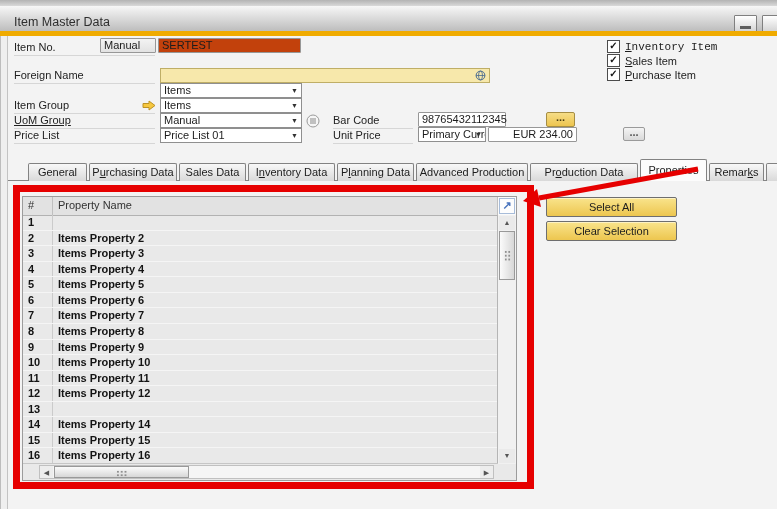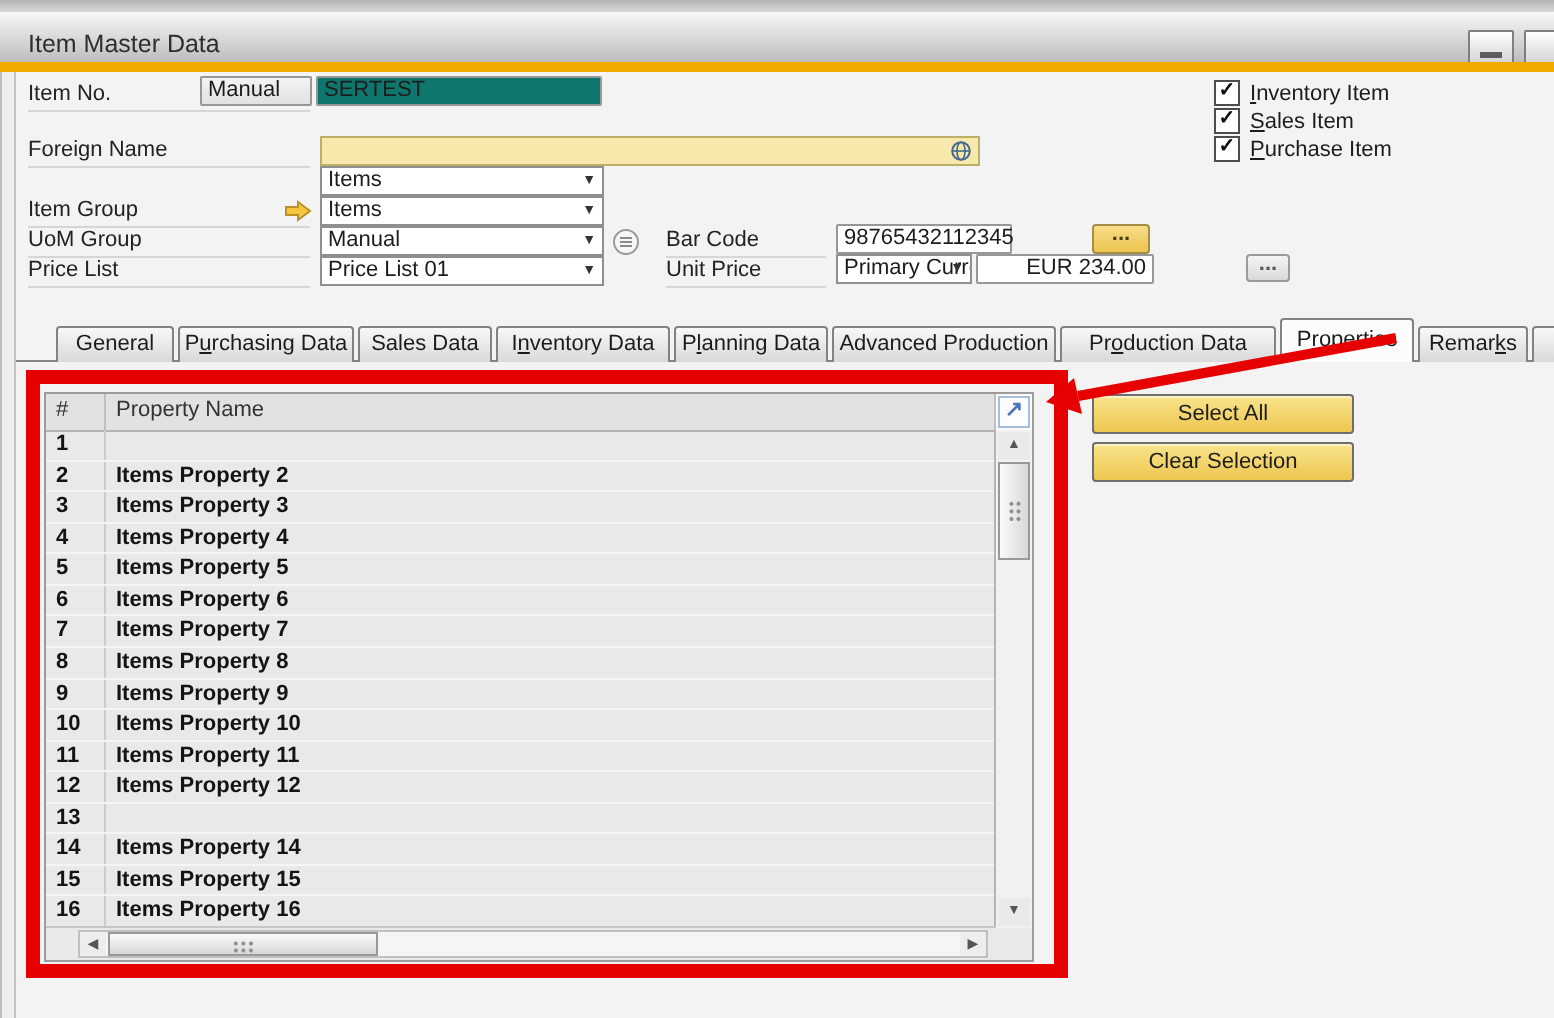--- a/index.html
+++ b/index.html
@@ -13,21 +13,21 @@
   .winbtn{top:9px;width:23px;height:19px;border:1px solid #7f7f7f;background:linear-gradient(#ffffff,#cfcfcf);border-radius:1px;}
   .winbtn .bar{position:absolute;left:5px;bottom:4px;width:11px;height:3px;background:#5d5d5d;}
   .accent{left:0;top:31px;width:777px;height:5px;}
   .left-frame{left:0;top:36px;width:8px;height:473px;
     background:linear-gradient(90deg,#bdbdbd 0,#bdbdbd 1px,#efefef 1px,#efefef 7px,#c3c3c3 7px,#c3c3c3 8px);}
   
   .lbl{left:14px;width:141px;height:15px;line-height:13px;border-bottom:1px solid #d6d6d6;color:#222;}
   .lbl2{left:333px;width:80px;height:15px;line-height:13px;border-bottom:1px solid #d6d6d6;color:#222;}
   .fld{height:15px;line-height:13px;border:1px solid #979797;background:#fff;padding:0 3px;border-radius:1px;}
   .fld.gray{background:linear-gradient(#f3f3f3,#e2e2e2);}
-  .fld.gray2{background:#0f766e;}
+  .fld.gray2{background:#c2410c;}
   .sel{left:160px;width:142px;height:15px;line-height:13px;border:1px solid #8f8f8f;background:#fff;padding:0 14px 0 3px;overflow:hidden;white-space:nowrap;}
   .selarr{position:absolute;right:3px;top:3px;font-size:7px;color:#333;line-height:8px;}
   .yellow-fld{left:160px;top:68px;width:330px;height:15px;border:1px solid #bfae66;background:#f7e8ab;}
   .mini-btn{height:15px;border:1px solid #a58d43;background:linear-gradient(#f6dd87,#edc54f);
     text-align:center;line-height:9px;font-weight:bold;color:#4a3c10;border-radius:2px;}
   .mini-btn.gray{border:1px solid #9a9a9a;background:linear-gradient(#f4f4f4,#d9d9d9);color:#555;}
   .cb{width:11px;height:11px;border:1px solid #4c4c4c;background:#fff;text-align:center;line-height:10px;font-size:10px;font-weight:bold;color:#111;}
   .cb-lbl{left:625px;height:13px;}
   u{text-decoration:underline;}
   
@@ -88,21 +88,21 @@
         <div class="bar"></div>
       </div>
     <div class="abs winbtn" style="left:762px;"></div>
   </div>
   <div class="abs accent" id="accent-bar" style="background: rgb(240, 171, 0);"></div>
   <div class="abs left-frame"></div>
 
   <div class="abs lbl" style="top:41px;">Item No.</div>
   <div class="abs lbl" style="top:69px;">Foreign Name</div>
   <div class="abs lbl" style="top:99px;">Item Group</div>
-  <div class="abs lbl" style="top:114px;">UoM Group</div>
+  <div class="abs lbl" style="top:114px;text-decoration:underline;">UoM Group</div>
   <div class="abs lbl" style="top:129px;">Price List</div>
 
   <div class="abs fld gray" style="left:100px;top:38px;width:56px;">Manual</div>
   <div class="abs fld gray2" style="left:158px;top:38px;width:143px;">SERTEST</div>
 
   <div class="abs yellow-fld">
     <svg class="icon-svg abs" style="right:3px;top:1px;" width="11" height="11" viewBox="0 0 11 11">
       <circle cx="5.5" cy="5.5" r="4.4" fill="none" stroke="#46688f" stroke-width="1"></circle>
       <ellipse cx="5.5" cy="5.5" rx="2" ry="4.4" fill="none" stroke="#46688f" stroke-width="0.8"></ellipse>
       <line x1="1.1" y1="5.5" x2="9.9" y2="5.5" stroke="#46688f" stroke-width="0.8"></line>
@@ -143,21 +143,21 @@
   <div class="abs sel" style="left:418px;top:127px;width:68px;padding-right:10px;">
     <span>Primary Curre</span>
     <span class="selarr">▼</span>
   </div>
   <div class="abs fld" style="left:488px;top:127px;width:89px;text-align:right;padding-left:15px;">EUR 234.00</div>
   <div class="abs mini-btn gray" style="left:623px;top:127px;width:22px;height:14px;">...</div>
 
   <div class="abs" style="left:607px;top:40px;">
       <div class="cb">✓</div>
     </div>
-  <div class="abs cb-lbl" style="top:41px;"><u>I</u>nventory Item</div>
+  <div class="abs cb-lbl" style="top:41px;font-family:Liberation Mono, monospace;"><u>I</u>nventory Item</div>
   <div class="abs" style="left:607px;top:54px;">
       <div class="cb">✓</div>
     </div>
   <div class="abs cb-lbl" style="top:55px;"><u>S</u>ales Item</div>
   <div class="abs" style="left:607px;top:68px;">
       <div class="cb">✓</div>
     </div>
   <div class="abs cb-lbl" style="top:69px;"><u>P</u>urchase Item</div>
 
   <div class="abs tabline"></div>

